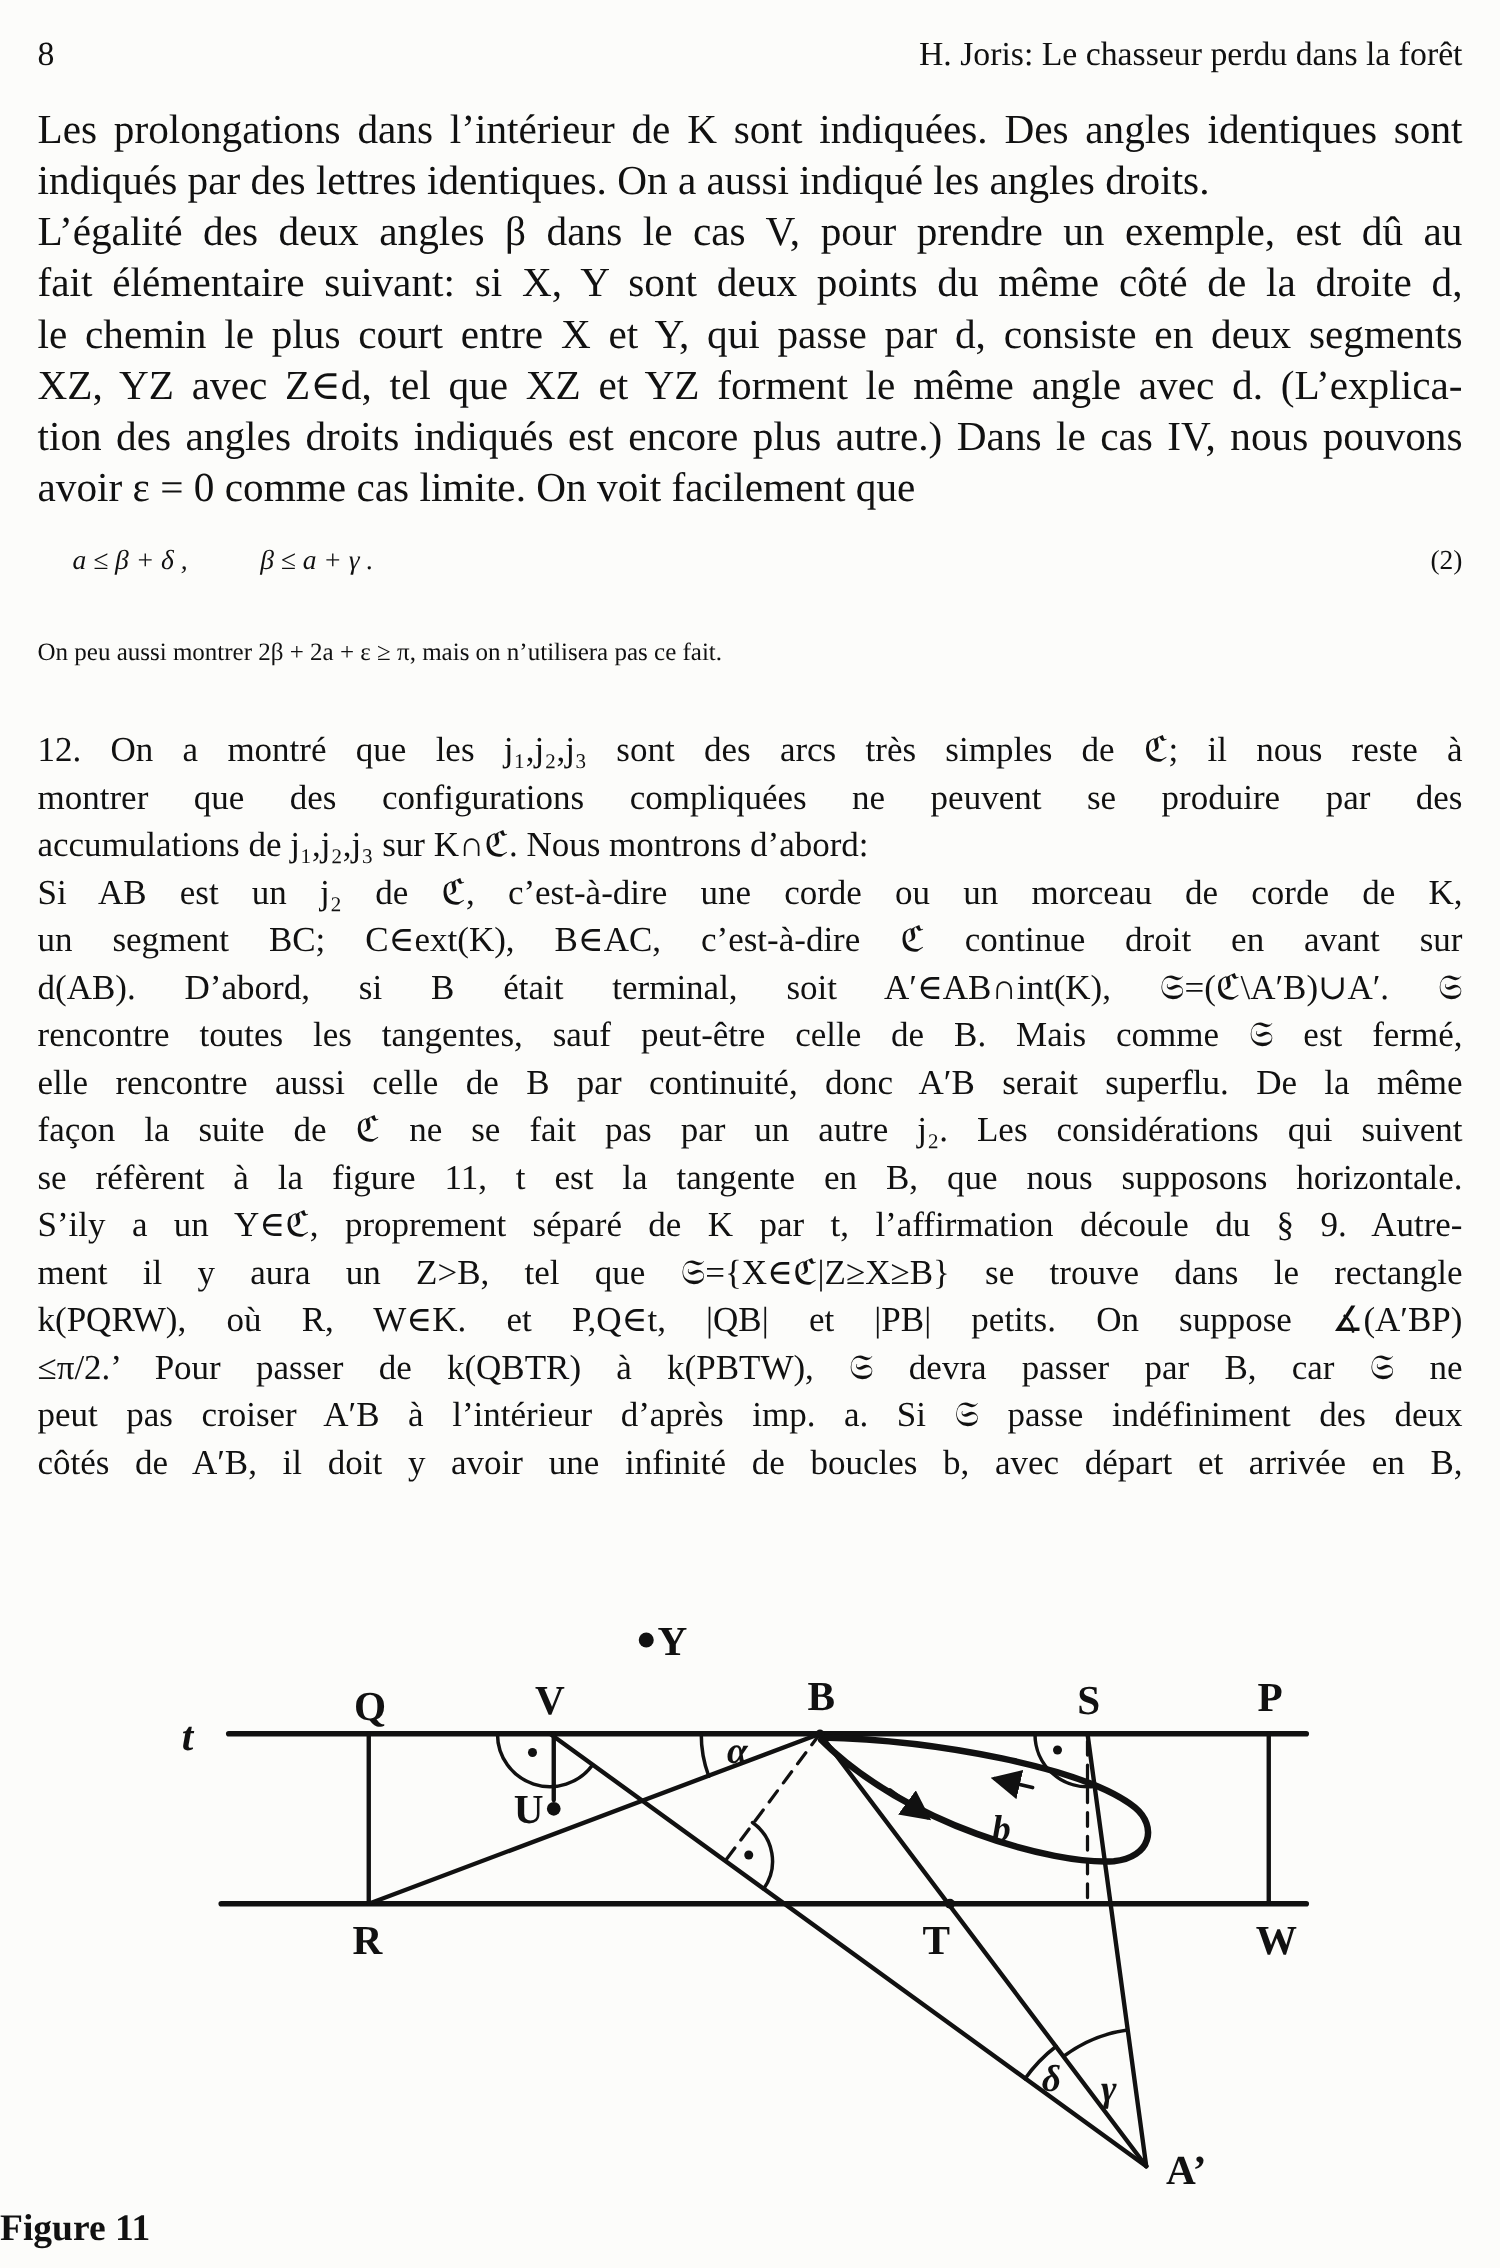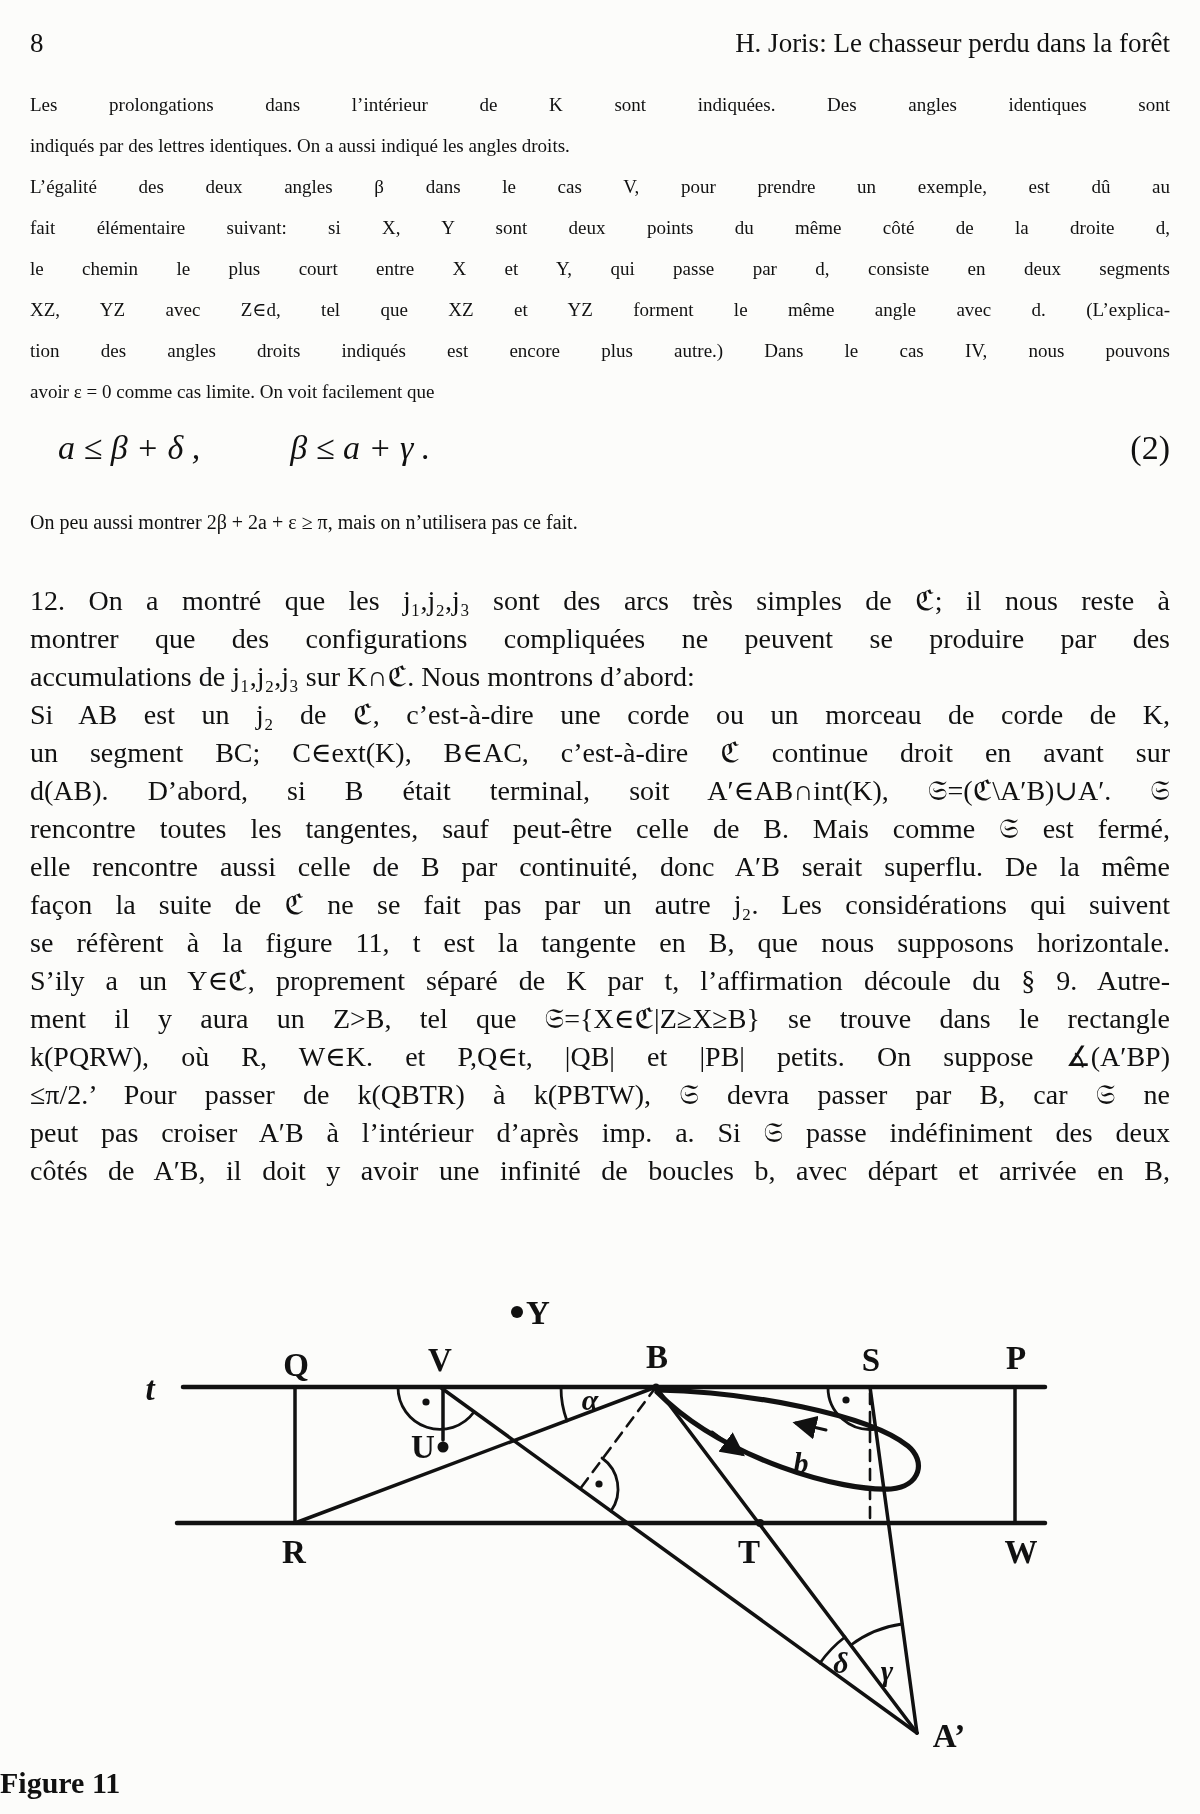--- a/index.html
+++ b/index.html
@@ -5,32 +5,32 @@
   html,body{margin:0;padding:0;}
   body{
     width:1200px;height:1814px;position:relative;overflow:hidden;
     background:#fcfcfa;color:#111;
     font-family:"Liberation Serif","DejaVu Serif","DejaVu Sans",serif;
   }
   .hdr{position:absolute;top:28px;left:30px;width:1140px;display:flex;
        justify-content:space-between;font-size:27px;}
   .tblock{position:absolute;left:30px;width:1140px;}
   .b1{top:84px;}
-  .b1 .line{height:41px;line-height:41px;font-size:19px;}
+  .b1 .line{height:41px;line-height:41px;font-size:33px;}
   .b2{top:502px;}
   .b2 .line{height:40px;line-height:40px;font-size:20px;}
   .b3{top:582px;}
   .b3 .line{height:38px;line-height:38px;font-size:28px;}
   .line{white-space:nowrap;text-align:justify;text-align-last:justify;}
   .line.nj{text-align:right;text-align-last:left;}
   .eq{position:absolute;left:30px;top:426px;width:1140px;height:44px;
-      line-height:44px;font-size:34px;display:flex;}
+      line-height:44px;font-size:22px;display:flex;}
   .eq .m{font-style:italic;}
   .eq .m1{margin-left:28px;}
-  .eq .m2{margin-left:90px;}
+  .eq .m2{margin-left:58px;}
   .eq .num{margin-left:auto;}
   .figwrap{position:absolute;left:120px;top:1290px;width:950px;height:470px;}
   .cap{position:absolute;left:0;top:1766px;width:1200px;text-align:left;
        font-weight:bold;font-size:30px;}
   svg text{font-family:"Liberation Serif","DejaVu Serif","DejaVu Sans",serif;}
   svg .pt{font-size:33px;font-weight:bold;text-anchor:middle;fill:#111;}
   svg .gk{font-size:30px;font-style:italic;font-weight:bold;text-anchor:middle;fill:#111;}
 </style>
 </head>
 <body>

